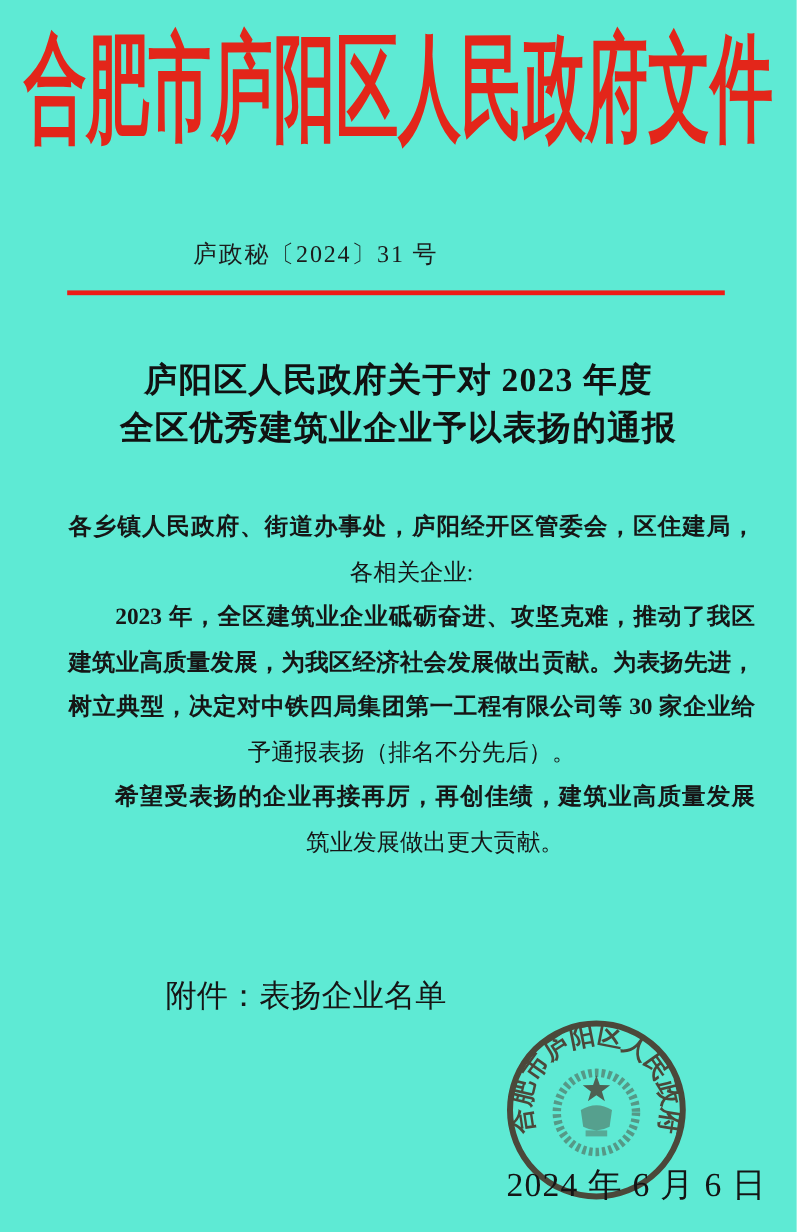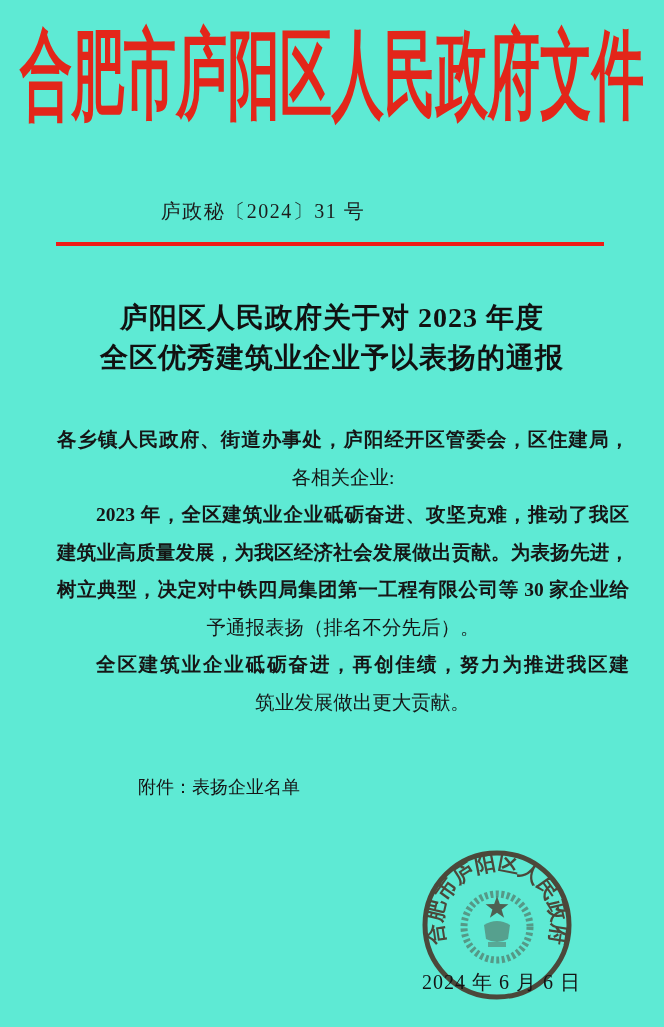--- a/index.html
+++ b/index.html
@@ -85,24 +85,24 @@
   .line-fill {
     text-align: justify;
     text-align-last: justify;
     font-weight: bold;
   }
   .line-end { text-align: center; }
   .indent-2 { text-indent: 39px; }
   
   .attachment-line {
     position: absolute;
-    top: 775px;
+    top: 812px;
     left: 57px;
     width: 572px;
-    font-size: 18px;
+    font-size: 26px;
     color: #161616;
     padding-left: 81px;
     box-sizing: border-box;
     white-space: nowrap;
   }
   
   .seal {
     position: absolute;
     left: 402px;
     top: 830px;
@@ -110,21 +110,21 @@
     height: 190px;
     mix-blend-mode: multiply;
     opacity: 0.88;
     filter: blur(0.4px);
   }
   
   .doc-date {
     position: absolute;
     top: 969px;
     left: 422px;
-    font-size: 20px;
+    font-size: 28px;
     color: #141414;
     letter-spacing: 1px;
     white-space: nowrap;
   }
 </style>
 </head>
 <body>
 
 <div class="page">
 
@@ -141,21 +141,21 @@
     <div>全区优秀建筑业企业予以表扬的通报</div>
   </div>
 
   <div class="body-text">
     <div class="body-line line-fill">各乡镇人民政府、街道办事处，庐阳经开区管委会，区住建局，</div>
     <div class="body-line line-end">各相关企业:</div>
     <div class="body-line line-fill indent-2">2023 年，全区建筑业企业砥砺奋进、攻坚克难，推动了我区</div>
     <div class="body-line line-fill">建筑业高质量发展，为我区经济社会发展做出贡献。为表扬先进，</div>
     <div class="body-line line-fill">树立典型，决定对中铁四局集团第一工程有限公司等 30 家企业给</div>
     <div class="body-line line-end">予通报表扬（排名不分先后）。</div>
-    <div class="body-line line-fill indent-2">全区建筑业企业砥砺奋进，再创佳绩，努力为推进我区建</div>
+    <div class="body-line line-fill indent-2">希望受表扬的企业再接再厉，再创佳绩，建筑业高质量发展</div>
     <div class="body-line line-end indent-2">筑业发展做出更大贡献。</div>
   </div>
 
   <div class="attachment-line">附件：表扬企业名单</div>
 
   <svg class="seal" viewBox="0 0 190 190">
 
     <circle cx="95" cy="95" r="72" fill="none" stroke="#c5352b" stroke-width="5"></circle>
 
     <defs>

